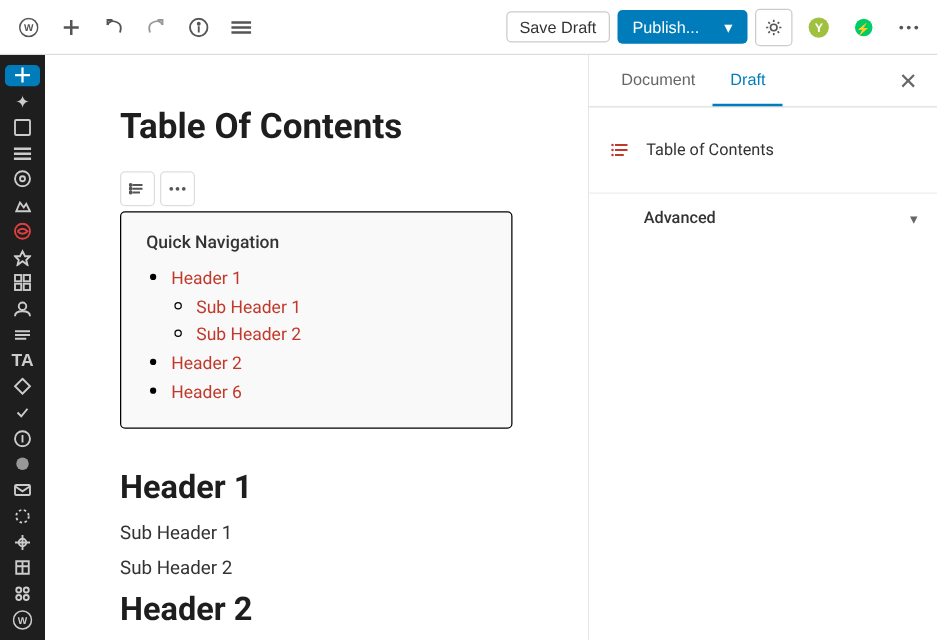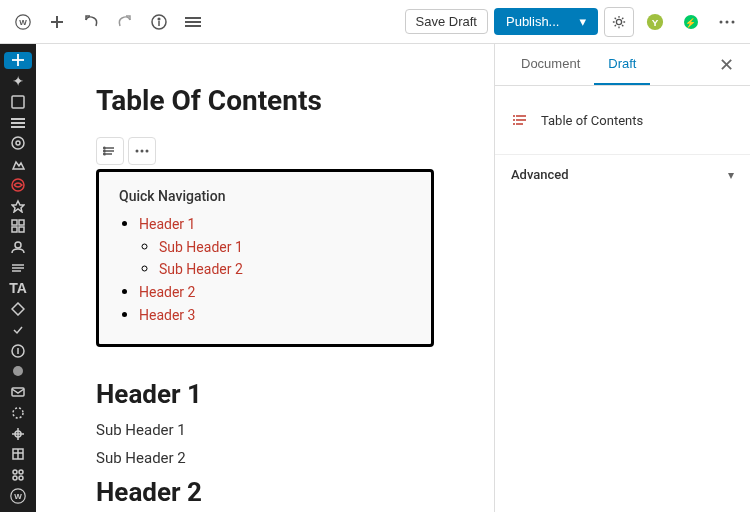--- a/index.html
+++ b/index.html
@@ -114,21 +114,21 @@
       background: #fff;
       border-radius: 4px;
       cursor: pointer;
       display: flex; align-items: center; justify-content: center;
       font-size: 13px;
       color: #555;
     }
 
     
     .toc-box {
-      border: 3px solid #000000;
+      border: 1px solid #000000;
       border-radius: 4px;
       padding: 16px 20px;
       background: #f9f9f9;
       margin-bottom: 32px;
       max-width: 440px;
     }
     .toc-title {
       font-size: 14px;
       font-weight: 500;
       color: #333;
@@ -149,21 +149,21 @@
       margin-top: 8px;
     }
     .content-subheader {
       font-size: 15px;
       color: #333;
       margin-bottom: 10px;
     }
 
     
     .right-sidebar {
-      width: 256px;
+      width: 280px;
       border-left: 1px solid #ddd;
       background: #fff;
       display: flex;
       flex-direction: column;
       overflow: hidden;
     }
     .right-sidebar-header {
       display: flex;
       align-items: center;
       justify-content: space-between;
@@ -213,20 +213,21 @@
       align-items: center;
       justify-content: space-between;
       padding: 12px 16px;
       border-top: 1px solid #eee;
       cursor: pointer;
     }
     .rs-advanced-label {
       font-size: 13px;
       color: #333;
       font-weight: 500;
+      margin-left: 28px;
     }
     .rs-chevron {
       font-size: 12px;
       color: #666;
     }
 
     
     .editor-area::-webkit-scrollbar { width: 6px; }
     .editor-area::-webkit-scrollbar-track { background: #f1f1f1; }
     .editor-area::-webkit-scrollbar-thumb { background: #ccc; border-radius: 3px; }
@@ -464,21 +465,21 @@
       <div class="toc-title">Quick Navigation</div>
       <ul class="toc-list">
         <li>
           <a href="#">Header 1</a>
           <ul class="toc-sublist">
             <li><a href="#">Sub Header 1</a></li>
             <li><a href="#">Sub Header 2</a></li>
           </ul>
         </li>
         <li><a href="#">Header 2</a></li>
-        <li><a href="#">Header 3</a></li>
+        <li><a href="#">Header 6</a></li>
       </ul>
     </div>
 
     <h2 class="content-h2">Header 1</h2>
     <p class="content-subheader">Sub Header 1</p>
     <p class="content-subheader">Sub Header 2</p>
     <h2 class="content-h2">Header 2</h2>
 
   </div>
 

